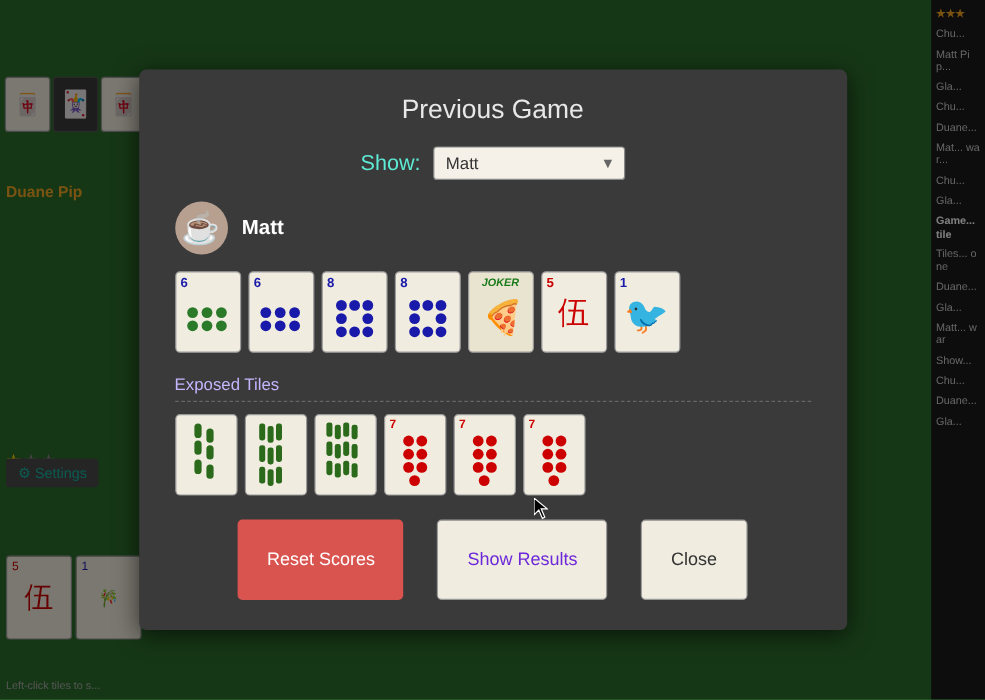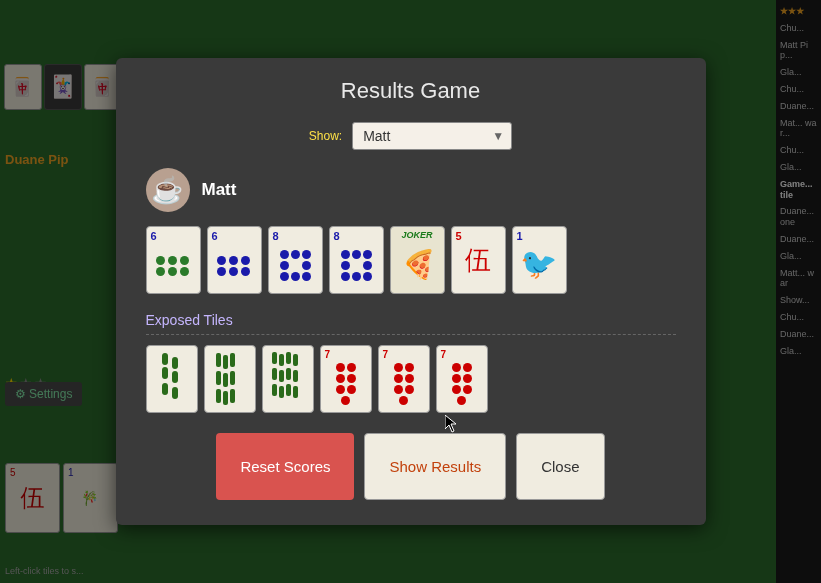--- a/index.html
+++ b/index.html
@@ -151,22 +151,22 @@
 
     
     .show-row {
       display: flex;
       align-items: center;
       gap: 10px;
       margin-bottom: 18px;
       justify-content: center;
     }
     .show-label {
-      color: #fde047;
-      font-size: 12px;
+      color: #5eead4;
+      font-size: 18px;
     }
     .show-select {
       background: #f5f0e8;
       border: 1px solid #888;
       border-radius: 3px;
       padding: 5px 30px 5px 10px;
       font-size: 14px;
       color: #333;
       appearance: none;
       -webkit-appearance: none;
@@ -280,37 +280,37 @@
     }
     .exposed-divider {
       border: none;
       border-top: 1px dashed #666;
       margin-bottom: 10px;
     }
 
     
     .action-buttons {
       display: flex;
-      gap: 10px;
+      gap: 28px;
       justify-content: center;
       margin-top: 20px;
     }
     .btn-reset {
       background: #d9534f;
       color: #fff;
       border: none;
       border-radius: 4px;
       padding: 10px 24px;
       font-size: 15px;
       cursor: pointer;
       font-weight: normal;
     }
     .btn-show {
       background: #f0ece0;
-      color: #c2410c;
+      color: #6d28d9;
       border: 1px solid #999;
       border-radius: 4px;
       padding: 24px 24px;
       font-size: 15px;
       cursor: pointer;
       text-align: right;
     }
     .btn-close {
       background: #f0ece0;
       color: #333;
@@ -341,21 +341,21 @@
   <div class="sidebar-text" style="color:#f5a623;font-weight:bold;">★★★</div>
   <div class="sidebar-text">Chu...</div>
   <div class="sidebar-text">Matt Pip...</div>
   <div class="sidebar-text">Gla...</div>
   <div class="sidebar-text">Chu...</div>
   <div class="sidebar-text">Duane...</div>
   <div class="sidebar-text">Mat... war...</div>
   <div class="sidebar-text">Chu...</div>
   <div class="sidebar-text">Gla...</div>
   <div class="sidebar-text" style="font-weight:bold;color:#fff;">Game... tile</div>
-  <div class="sidebar-text">Duane... one</div>
+  <div class="sidebar-text">Tiles... one</div>
   <div class="sidebar-text">Duane...</div>
   <div class="sidebar-text">Gla...</div>
   <div class="sidebar-text">Matt... war</div>
   <div class="sidebar-text">Show...</div>
   <div class="sidebar-text">Chu...</div>
   <div class="sidebar-text">Duane...</div>
   <div class="sidebar-text">Gla...</div>
 </div>
 
 <div class="left-panel">
@@ -366,39 +366,39 @@
     <div class="bg-tile" style="display:flex;align-items:center;justify-content:center;font-size:18px;color:#333;">🀄</div>
   </div>
 
   <div class="duane-text">Duane Pip</div>
 
   <div class="stars-area">
     <span class="star">★</span>
     <span class="star-empty">★</span>
     <span class="star-empty">★</span>
   </div>
-  <button class="settings-btn" style="position:absolute;top:382px;left:5px;background:#4a4a4a;color:#86efac;border:none;padding:5px 10px;border-radius:3px;font-size:12px;cursor:pointer;display:flex;align-items:center;gap:4px;">⚙ Settings</button>
+  <button class="settings-btn" style="position:absolute;top:382px;left:5px;background:#4a4a4a;color:#14b8a6;border:none;padding:5px 10px;border-radius:3px;font-size:12px;cursor:pointer;display:flex;align-items:center;gap:4px;">⚙ Settings</button>
 
   <div class="bottom-tiles">
     <div class="bottom-tile">
       <span style="position:absolute;top:3px;left:4px;font-size:10px;color:#cc0000;">5</span>
       <span style="font-size:24px;color:#cc0000;">伍</span>
     </div>
     <div class="bottom-tile">
       <span style="position:absolute;top:3px;left:4px;font-size:10px;color:#1a1aaa;">1</span>
       <span style="font-size:14px;color:#2a7a2a;">🎋</span>
     </div>
   </div>
   <div style="position:absolute;bottom:7px;left:5px;color:#aaa;font-size:9px;">Left-click tiles to s...</div>
 </div>
 
 <div class="modal-backdrop">
   <div class="modal">
 
-    <div class="modal-title">Results Game</div>
+    <div class="modal-title">Previous Game</div>
 
     <div class="show-row">
       <span class="show-label">Show:</span>
       <div class="select-wrapper">
         <select class="show-select">
           <option>Matt</option>
           <option>Player 2</option>
           <option>Player 3</option>
           <option>Player 4</option>
         </select>

